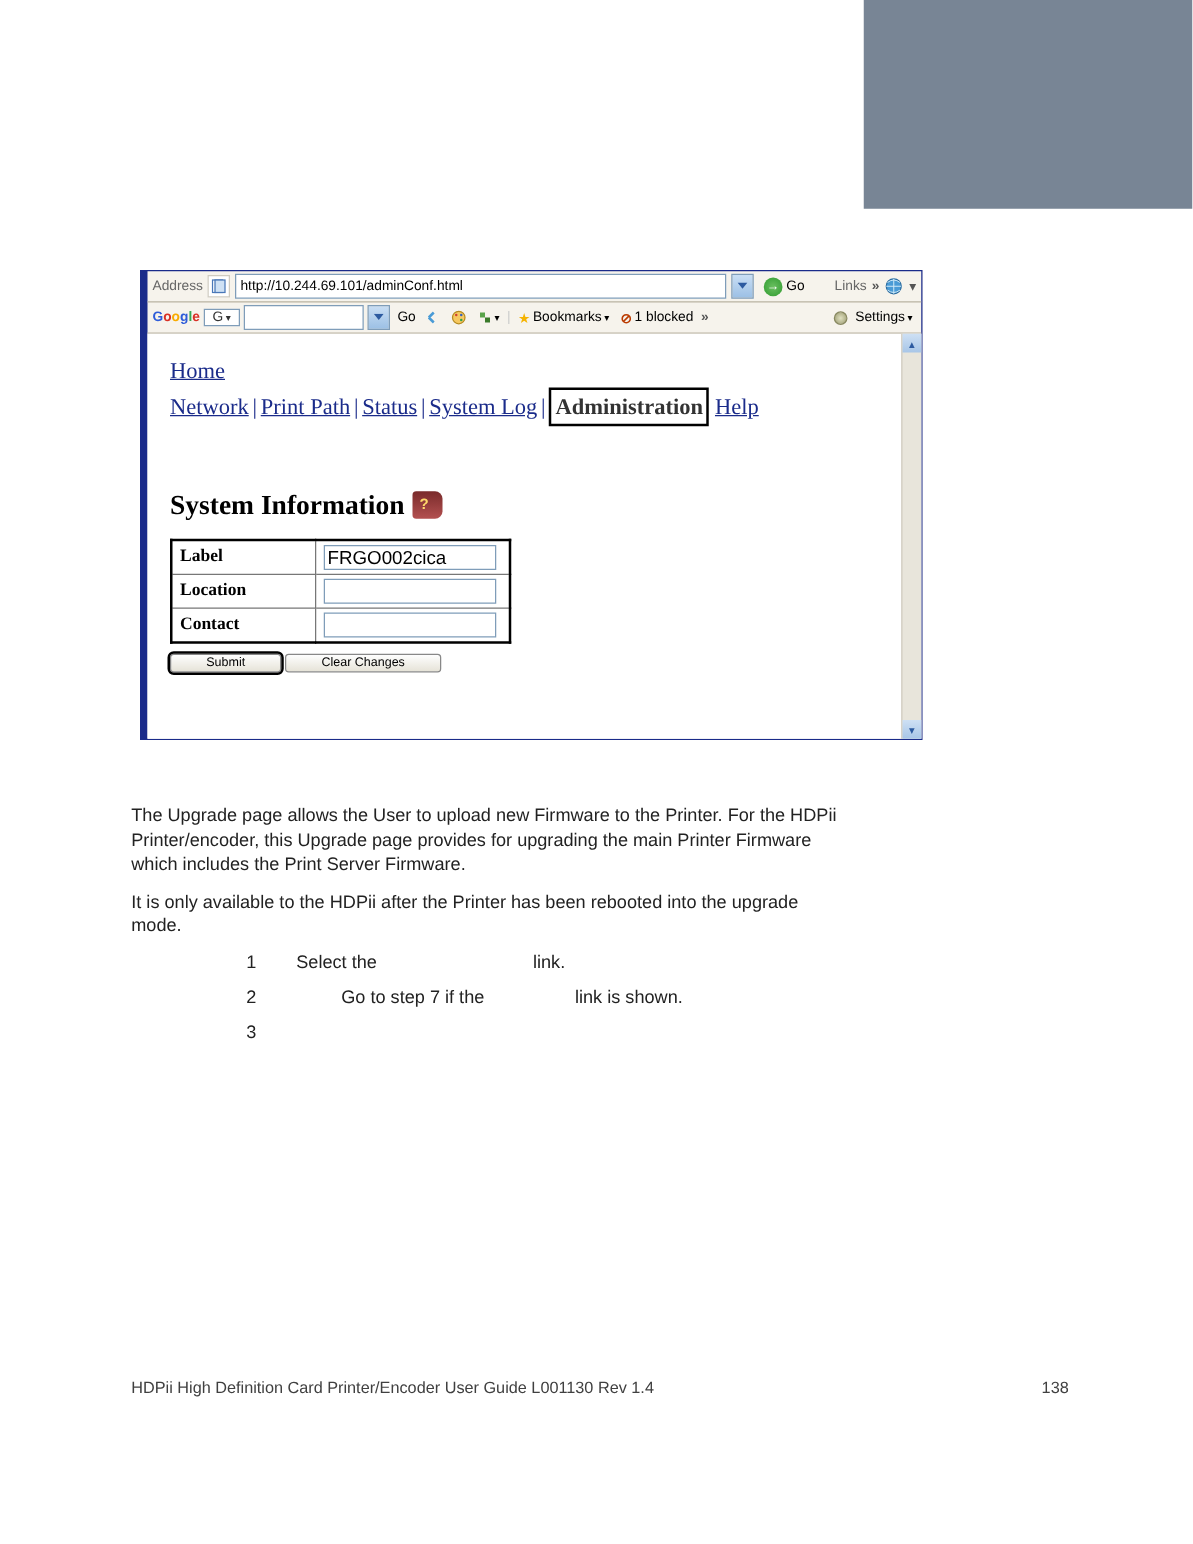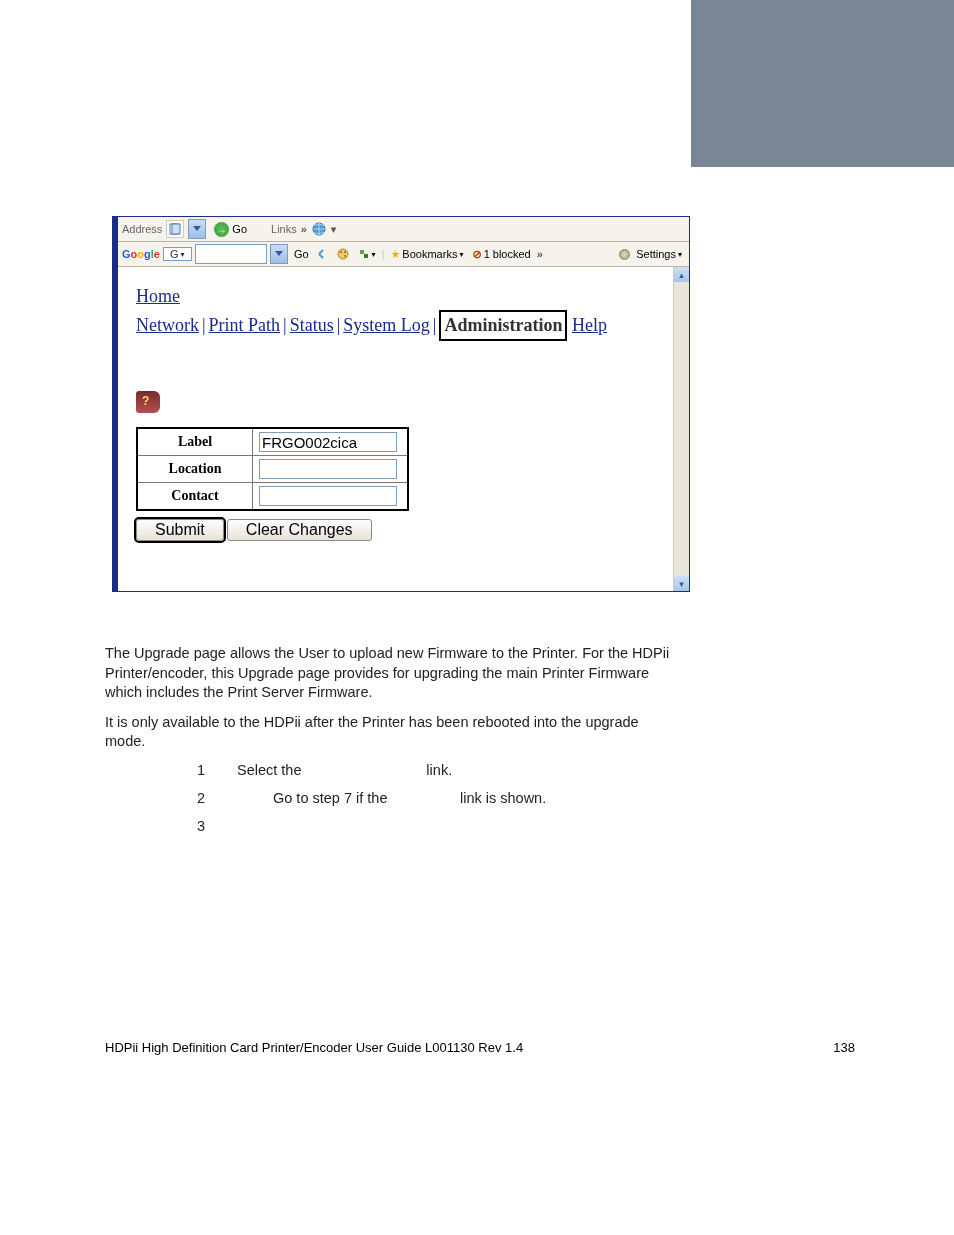--- a/index.html
+++ b/index.html
@@ -21,21 +21,21 @@
     width: 263px;
     height: 167px;
     background: #788595;
   }
 
   
   .shot {
     position: absolute;
     left: 112px;
     top: 216px;
-    width: 578px;
+    width: 626px;
     border: 1px solid #1a2b8a;
     border-left: 6px solid #1a2b8a;
     background: #f6f3ec;
     font-family: Tahoma, Geneva, sans-serif;
     font-size: 11px;
     box-sizing: border-box;
   }
   .ie-bar {
     display: flex;
     align-items: center;
@@ -171,35 +171,35 @@
     border: 2px solid #000;
     border-collapse: collapse;
     font-family: "Times New Roman", serif;
     font-size: 14px;
   }
   .form-table td {
     border: 1px solid #777;
     padding: 3px 6px;
   }
   .form-table td:first-child {
-    text-align: center; font-weight:bold; width: 102px;
+    text-align: left; font-weight:bold; width: 102px;
     background:#fff;
   }
   .form-table td:last-child { width: 142px; background:#fff; }
   .text-input {
     width: 132px; height: 16px;
     border: 1px solid #7f9db9;
     background:#fff;
     font-family: Tahoma, sans-serif; font-size: 15px;
     padding: 1px 2px;
   }
   .btn-row { margin-top: 8px; }
   .w-button {
-    font-family: Tahoma, sans-serif; font-size: 16px;
-    padding: 1px 18px;
+    font-family: Tahoma, sans-serif; font-size: 10px;
+    padding: 1px 28px;
     background: linear-gradient(#fefefe,#e6e3d8);
     border: 1px solid #888;
     border-radius: 3px;
   }
   .w-button.framed { outline: 2px solid #000; }
 
   
   .doc-text {
     position: absolute;
     left: 105px;
@@ -217,44 +217,45 @@
     top: 756px;
     font-size: 14.5px;
     color: #222;
   }
   .steps .row { display:flex; gap: 28px; padding: 6px 0; }
   .steps .num { width: 12px; }
 
   .footer {
     position: absolute;
     left: 105px;
-    top: 1040px;
+    top: 1102px;
     width: 750px;
     font-size: 13px;
-    color: #000000;
+    color: #404040;
     display:flex;
     justify-content: space-between;
   }
 </style>
 </head>
 <body>
 
 <div class="page">
   <div class="right-gutter"></div>
 
   <div class="shot">
 
     <div class="ie-bar">
       <span class="addr-label">Address</span>
       <span class="addr-icon">
         <svg width="12" height="12" viewBox="0 0 12 12">
             <rect x="1" y="1" width="8" height="10" fill="#fff" stroke="#4a78b8"></rect>
             <rect x="3" y="1" width="8" height="10" fill="#cfe1f4" stroke="#4a78b8"></rect>
           </svg>
       </span>
+      <div class="addr-input">http://10.244.69.101/adminConf.html</div>
       <div class="combo-btn">
         <svg width="8" height="6" viewBox="0 0 8 6">
             <path d="M0 0 L4 5 L8 0 Z" fill="#2c5aa0"></path>
           </svg>
       </div>
       <div class="go-btn">
         <span class="go-circle">→</span>
         <span>Go</span>
       </div>
       <span class="links-lbl">Links</span>
@@ -328,20 +329,21 @@
       <div class="nav-links">
         <div>
           <a href="#">Home</a>
         </div>
         <div>
           <a href="#">Network</a><span class="pipe">|</span><a href="#">Print Path</a><span class="pipe">|</span><a href="#">Status</a><span class="pipe">|</span><a href="#">System Log</a><span class="pipe">|</span><span class="selected-nav">Administration</span> <a href="#">Help</a>
         </div>
       </div>
 
       <div class="heading-row">
+        <h2>System Information</h2>
         <span class="book-icon"></span>
       </div>
 
       <table class="form-table">
         <tbody>
             <tr>
           <td>Label</td>
           <td><input class="text-input" value="FRGO002cica" style=""></td>
         </tr>
         <tr>

